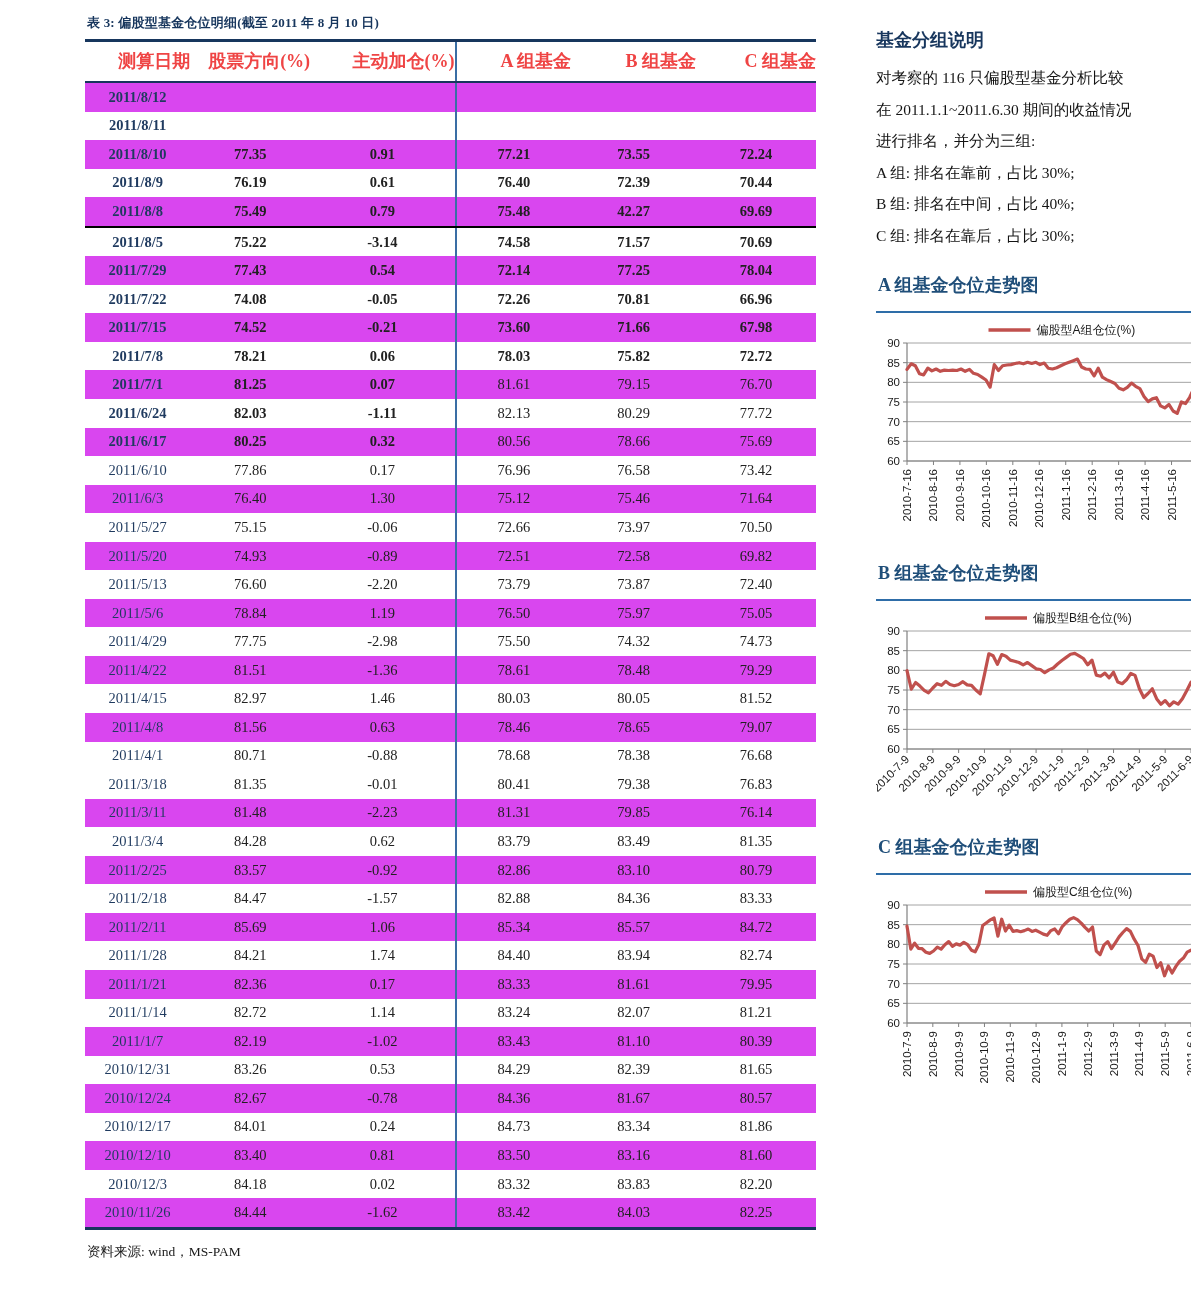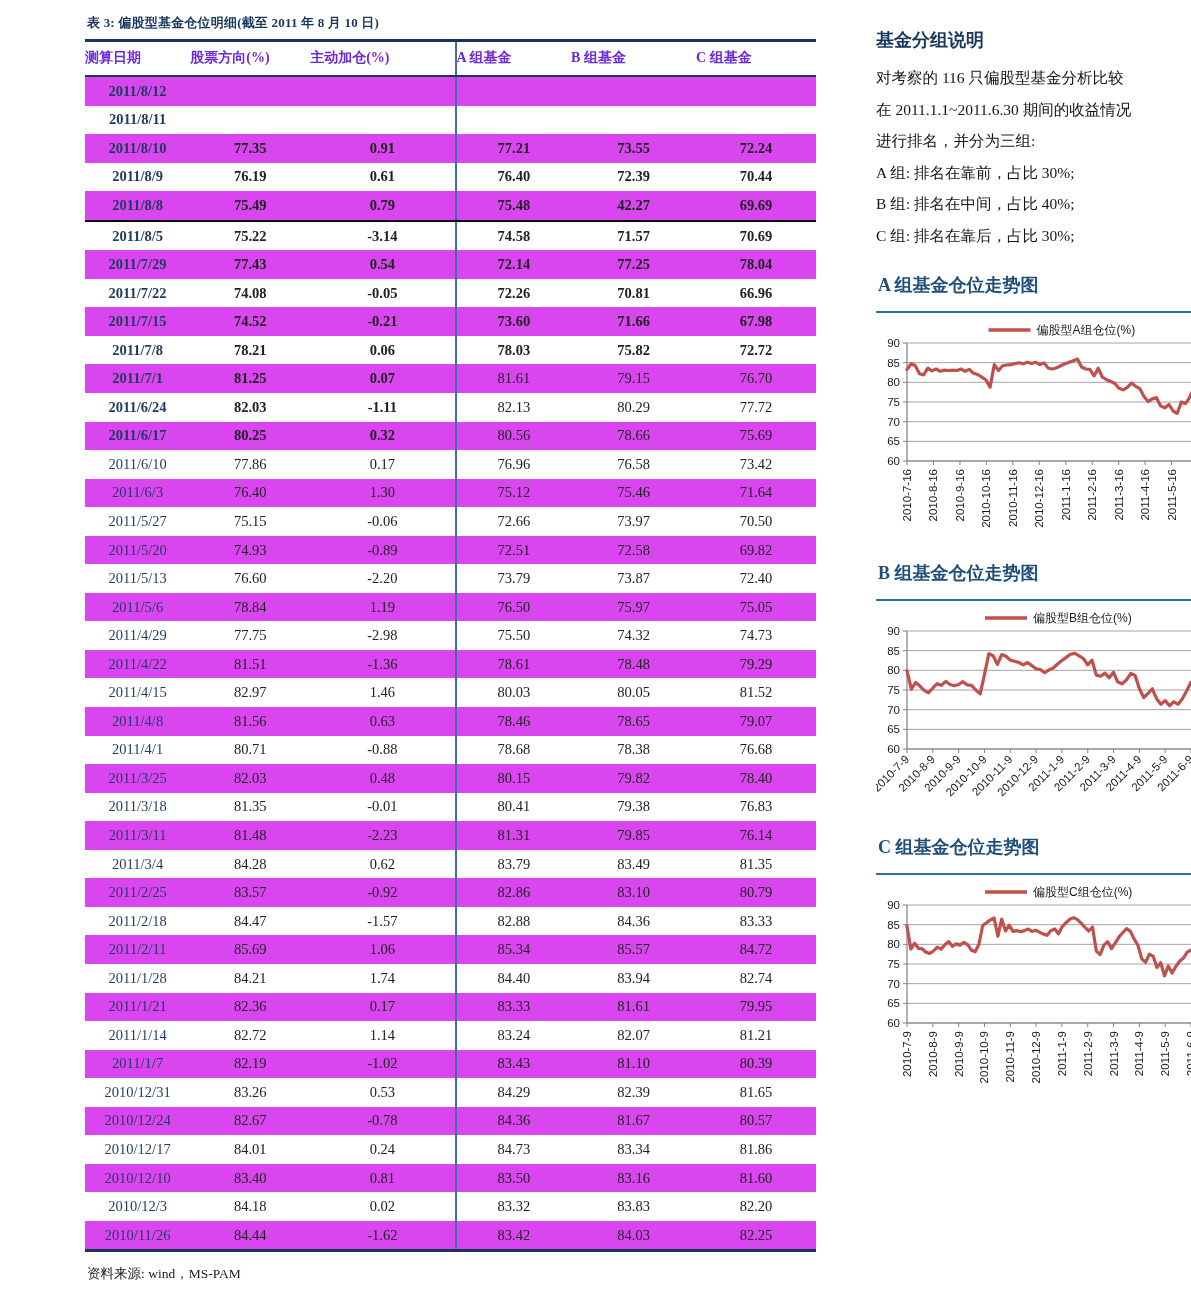--- a/index.html
+++ b/index.html
@@ -9,21 +9,21 @@
     -webkit-font-smoothing:antialiased;
   }
   
   .left-col{position:absolute;left:85px;top:12px;width:731px;}
   .table-title{
     font-size:13px;font-weight:bold;color:#17365D;
     padding:2px 0 7px 2px;letter-spacing:0.2px;
   }
   table{width:100%;border-collapse:collapse;border-top:3px solid #17365D;table-layout:fixed;}
   thead th{
-    font-size:14px;font-weight:bold;color:#6d28d9;text-align:left;
+    font-size:18px;font-weight:bold;color:#ef4444;text-align:right;
     padding:7px 0 8px 0;border-bottom:2.4px solid #17365D;
   }
   tbody td{
     font-size:14.5px;color:#212121;text-align:center;
     height:28.55px;padding:0;overflow:hidden;white-space:nowrap;
   }
   tbody td.c-date{color:#1F3A5F;}
   tr.stripe{background:#d946ef;}
   tr.b-all td{font-weight:bold;}
   tr.b-left td:nth-child(-n+3){font-weight:bold;}
@@ -254,28 +254,20 @@
           <td>78.65</td>
           <td>79.07</td>
         </tr>
         <tr>
           <td class="c-date">2011/4/1</td>
           <td>80.71</td>
           <td>-0.88</td>
           <td class="div-l">78.68</td>
           <td>78.38</td>
           <td>76.68</td>
-        </tr>
-        <tr class="stripe">
-          <td class="c-date">2011/3/25</td>
-          <td>82.03</td>
-          <td>0.48</td>
-          <td class="div-l">80.15</td>
-          <td>79.82</td>
-          <td>78.40</td>
         </tr>
         <tr>
           <td class="c-date">2011/3/18</td>
           <td>81.35</td>
           <td>-0.01</td>
           <td class="div-l">80.41</td>
           <td>79.38</td>
           <td>76.83</td>
         </tr>
         <tr class="stripe">

